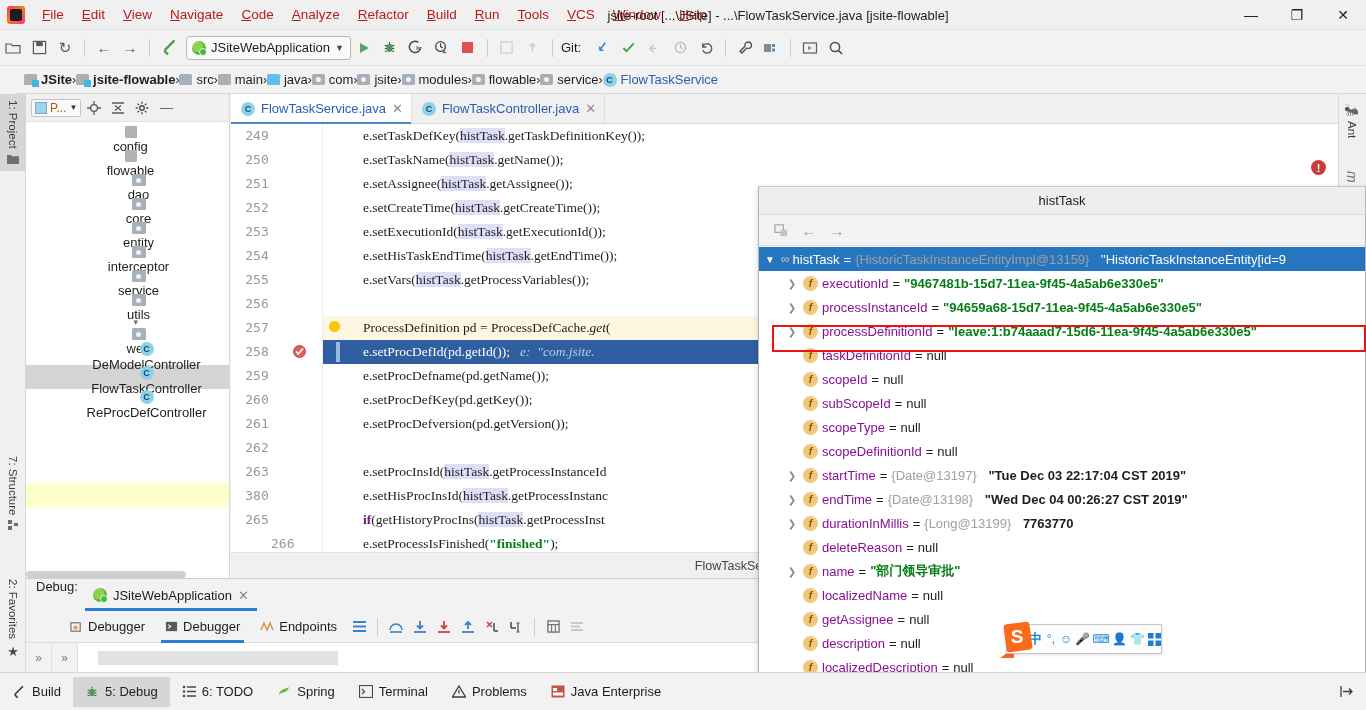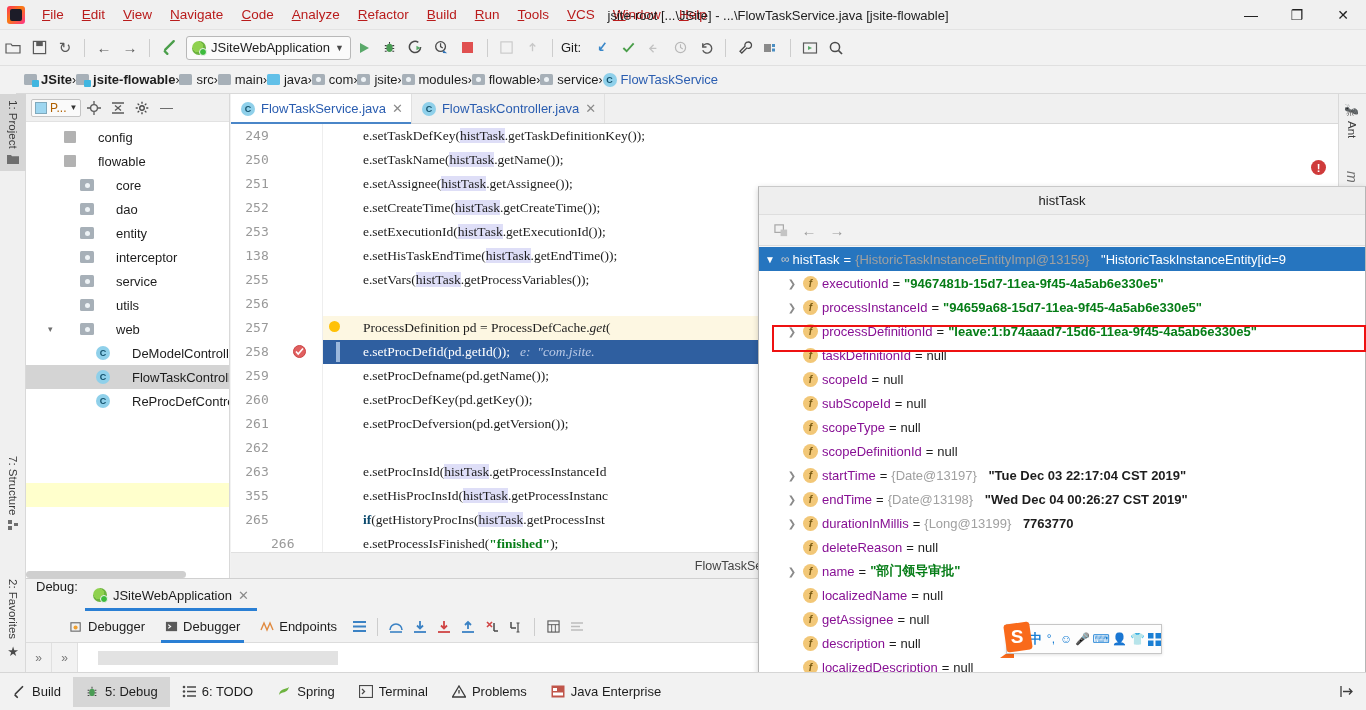--- a/index.html
+++ b/index.html
@@ -133,21 +133,21 @@
   .proj-head{
     height:28px; background:#f0f0f0; display:flex; align-items:center;
     gap:2px; padding-left:5px; border-bottom:1px solid #e2e2e2;
   }
   .ph-ico{ width:22px;height:22px;display:flex;align-items:center;justify-content:center;
            color:#5a5a5a; font-size:13px; cursor:default; }
   .pview{ display:flex; align-items:center; gap:3px; padding:1px 3px; border:1px solid #c4c4c4;
           border-radius:2px; background:#fafafa; cursor:default; }
   .pview .sq{ width:12px;height:12px;background:#9ed6f0;border:1px solid #7fa9bd; }
   .ptree{ padding-top:3px; font-size:13px; overflow:hidden; height:calc(100% - 28px); position:relative;}
-  .trow{ height:24px; display:flex; align-items:center; gap:22px; padding-left:6px; cursor:default; white-space:nowrap;}
+  .trow{ height:24px; display:flex; align-items:center; gap:1px; padding-left:6px; cursor:default; white-space:nowrap;flex-direction:column;}
   .trow.sel{ background:#d4d4d4; }
   .tfold{ width:14px;height:12px;background:#a7b0b8;border-radius:1.5px;position:relative;flex:none;}
   .tfold:after{ content:""; position:absolute; left:4.5px; top:3.5px; width:5px;height:5px;
                 background:#eef3f6; border-radius:50%; }
   .tfold.grey{ background:#b2b2b2;border-radius:1px;width:12px;height:12px;}
   .tfold.grey:after{ display:none; }
   .tarrow{ width:10px; font-size:9px; color:#6e6e6e; flex:none; }
 
   
   .editor{
@@ -178,21 +178,21 @@
   }
   .codearea{ position:absolute; left:92px; top:0; right:0; bottom:0; overflow:hidden; }
   .cl{
     position:absolute; left:0; height:24px; line-height:24px; white-space:pre;
     font-family:Liberation Serif, serif; font-size:13.5px; color:#1d1d1d;
     padding-left:40px;
   }
   .hlrow{ position:absolute; left:0; right:0; height:24px; }
   .hl-yellow{ background:#fdf7e2; }
   .hl-blue{ background:#2f5fa0; }
-  .kw{ color:#0c4a6e; font-weight:bold; }
+  .kw{ color:#701a75; font-weight:bold; }
   .str{ color:#067d17; font-weight:bold; }
   .ital{ font-style:italic; }
   .ident-hl{ background:#dedef7; }
   .inl-b{ color:#b9c9e6; font-style:italic; }
   .bpt{
     position:absolute; width:13px;height:13px;border-radius:50%;background:#e05f5f;
     border:1px solid #c44; left:62px;
   }
   .bulb{
     position:absolute; width:11px;height:11px;border-radius:50%;background:#ffc107;
@@ -603,26 +603,26 @@
           <span>config</span>
         </div>
         <div class="trow" style="padding-left: 6px;">
           <span class="tarrow"></span>
           <span class="tfold grey"></span>
           <span>flowable</span>
         </div>
         <div class="trow" style="padding-left: 22px;">
           <span class="tarrow"></span>
           <span class="tfold"></span>
-          <span>core</span>
+          <span>dao</span>
         </div>
         <div class="trow" style="padding-left: 22px;">
           <span class="tarrow"></span>
           <span class="tfold"></span>
-          <span>dao</span>
+          <span>core</span>
         </div>
         <div class="trow" style="padding-left: 22px;">
           <span class="tarrow"></span>
           <span class="tfold"></span>
           <span>entity</span>
         </div>
         <div class="trow" style="padding-left: 22px;">
           <span class="tarrow"></span>
           <span class="tfold"></span>
           <span>interceptor</span>
@@ -679,31 +679,31 @@
 
       <div class="hlrow hl-yellow" style="top:192px;"></div>
       <div class="hlrow hl-blue" style="top:216px;"></div>
       <div class="gutter"></div>
       <div id="lines-root">
           <div class="ln" style="top: 0px;">249</div>
           <div class="ln" style="top: 24px;">250</div>
           <div class="ln" style="top: 48px;">251</div>
           <div class="ln" style="top: 72px;">252</div>
           <div class="ln" style="top: 96px;">253</div>
-          <div class="ln" style="top: 120px;">138</div>
+          <div class="ln" style="top: 120px;">254</div>
           <div class="ln" style="top: 144px;">255</div>
           <div class="ln" style="top: 168px;">256</div>
           <div class="ln" style="top: 192px;">257</div>
           <div class="ln" style="top: 216px;">258</div>
           <div class="ln" style="top: 240px;">259</div>
           <div class="ln" style="top: 264px;">260</div>
           <div class="ln" style="top: 288px;">261</div>
           <div class="ln" style="top: 312px;">262</div>
           <div class="ln" style="top: 336px;">263</div>
-          <div class="ln" style="top: 360px;">355</div>
+          <div class="ln" style="top: 360px;">380</div>
           <div class="ln" style="top: 384px;">265</div>
           <div class="ln" style="top: 408px; padding-left: 40px;">266</div>
           <div class="ln" style="top: 432px;">267</div>
         </div>
       <div class="bulb" style="top:197px;"></div>
       <div class="bpt" style="top:221px;">
         <svg width="11" height="11" viewBox="0 0 11 11" style="position:absolute;left:0;top:0;">
             <path d="M2 5.5 L4.2 8 L9 2.5" stroke="#fff" stroke-width="1.6" fill="none"></path>
           </svg>
       </div>

